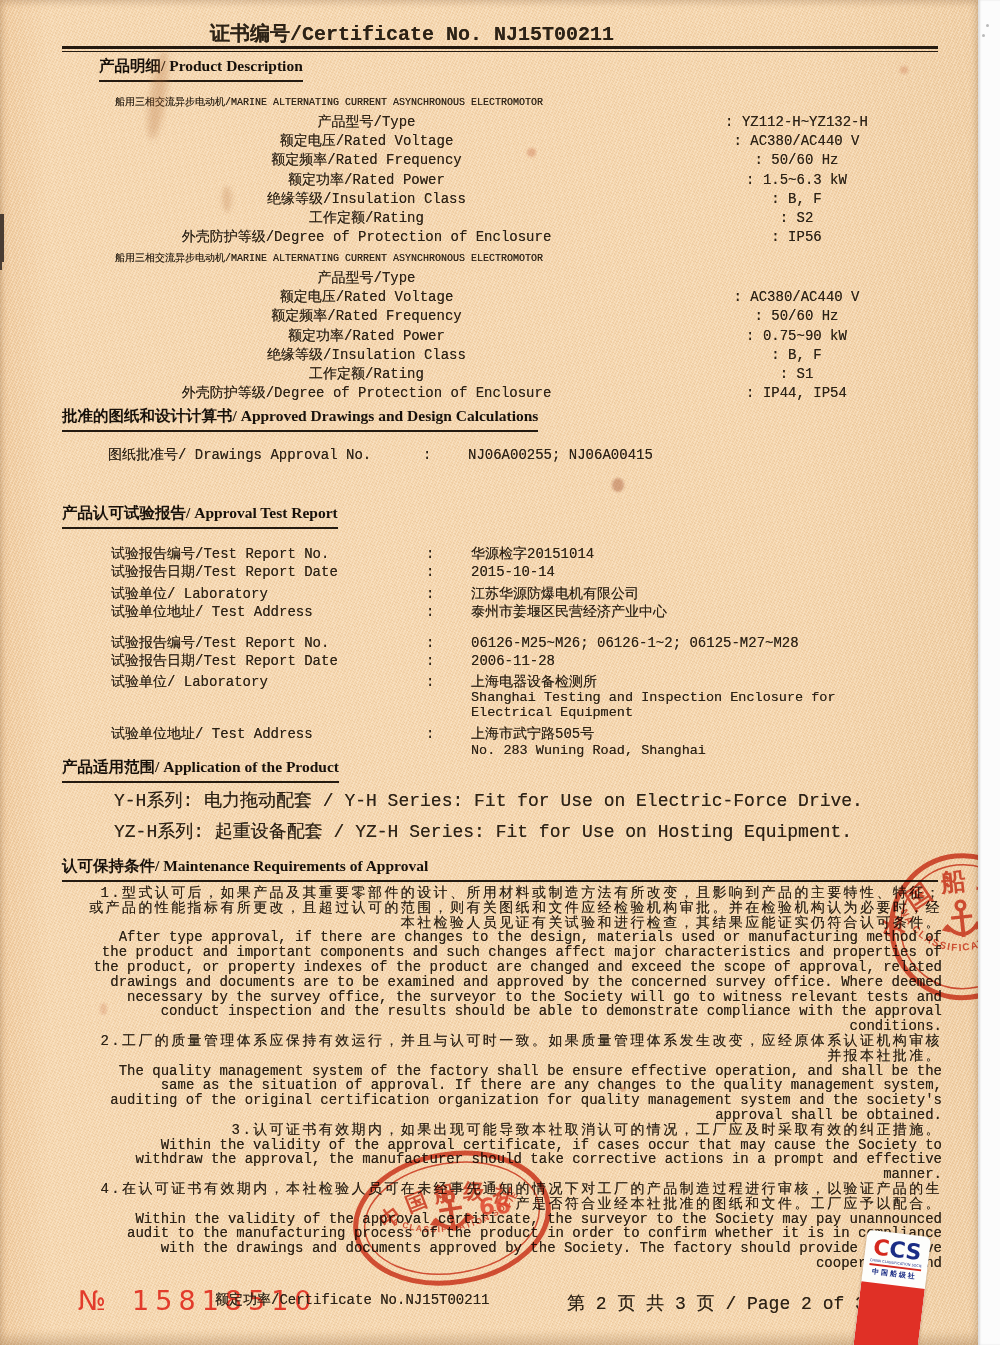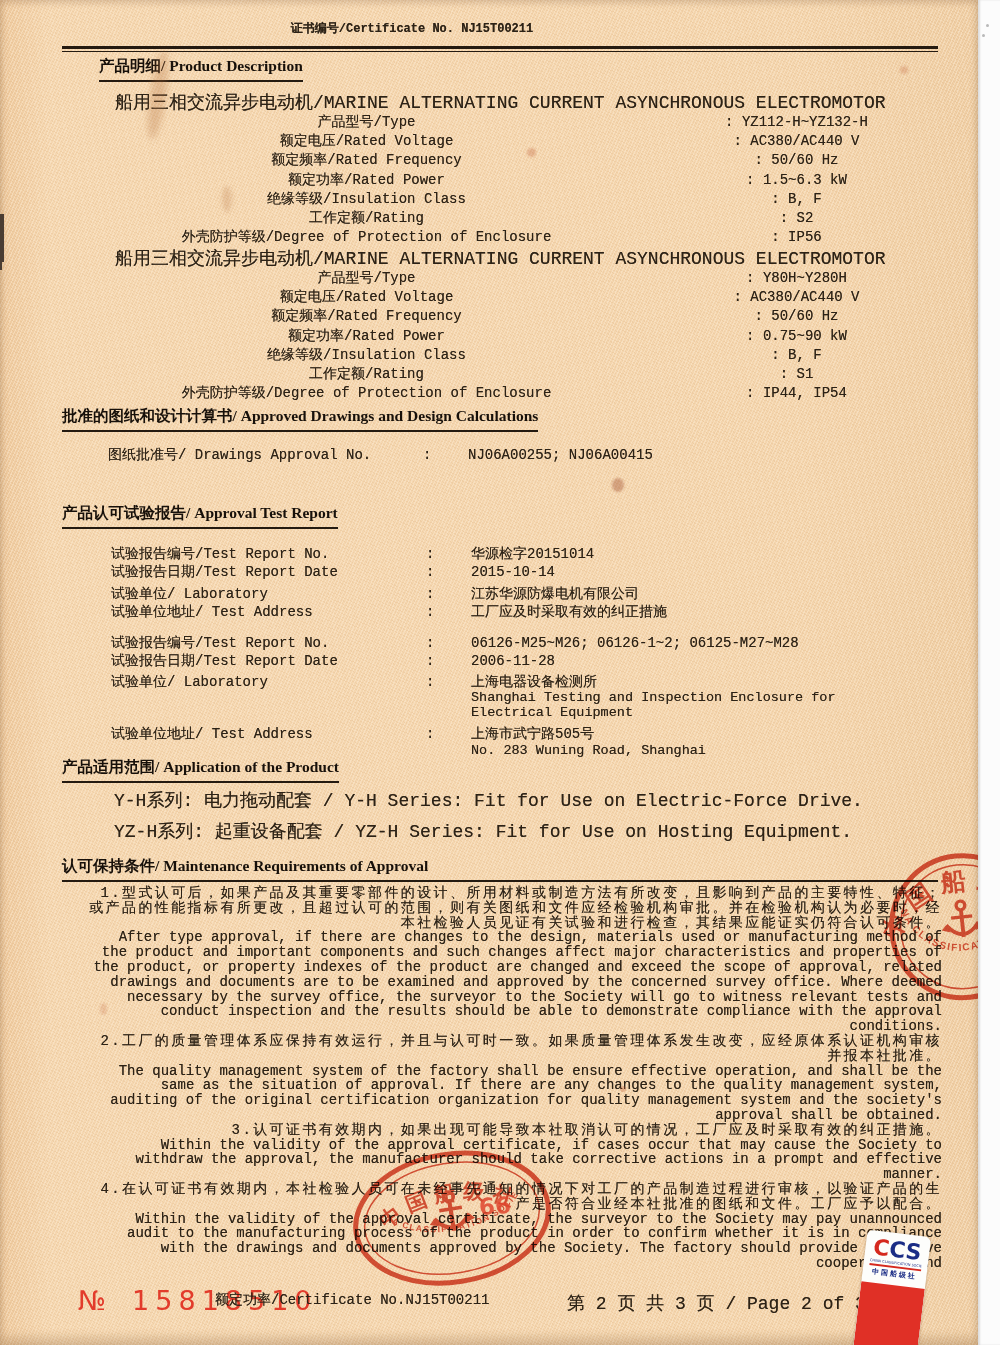--- a/index.html
+++ b/index.html
@@ -6,29 +6,29 @@
   .page{position:relative;width:1000px;height:1345px;overflow:hidden;background:#fbfbfb;
         font-family:"Liberation Mono","DejaVu Sans Mono",monospace;color:#2c2216;}
   .paper{position:absolute;left:0;top:0;width:978px;height:1345px;
     background:
       repeating-linear-gradient(115deg, rgba(255,241,221,.38) 0 1px, rgba(0,0,0,0) 1px 3px),
       repeating-linear-gradient(25deg, rgba(203,148,92,.13) 0 1px, rgba(0,0,0,0) 1px 3px),
       linear-gradient(90deg,#eec99d 0,#f5d7b0 5%,#f4d5ad 82%,#efcea4 100%);
     box-shadow:inset 0 3px 6px rgba(90,50,20,.18), inset 0 -8px 10px rgba(110,70,30,.20);}
   .abs{position:absolute;}
   .ink{color:#2c2216;text-shadow:0 0 .5px rgba(44,34,22,.65);}
-  .cert-header{left:0;top:20px;width:824px;text-align:center;font-size:12px;font-weight:700;}
+  .cert-header{left:0;top:20px;width:824px;text-align:center;font-size:20px;font-weight:700;}
   .rule{left:62px;width:876px;background:#241a10;}
   .rule-a{top:46px;height:3px;}
   .rule-b{top:51px;height:1px;}
   .sec-title{display:inline-block;font-family:"Liberation Serif","DejaVu Serif",serif;
      font-weight:700;font-size:15.5px;color:#17100a;border-bottom:2.5px solid #241a10;
      padding-bottom:3px;white-space:nowrap;}
   .pblock{left:115px;width:860px;}
-  .pheading{line-height:20px;font-size:18px;white-space:nowrap;}
+  .pheading{line-height:20px;font-size:10px;white-space:nowrap;}
   .prow{display:grid;grid-template-columns:503px auto;line-height:19.2px;font-size:14px;white-space:nowrap;text-align:center;}
   .trow{display:grid;grid-template-columns:315px 45px auto;font-size:14px;line-height:18.4px;}
   .trow .extra{font-size:13.5px;line-height:14.6px;white-space:nowrap;}
   .para-zh{font-size:14px;letter-spacing:2.4px;line-height:14.8px;}
   .para-en{font-size:14px;letter-spacing:0;line-height:14.8px;}
   .serial{left:78px;top:1285px;color:#e23b2b;white-space:nowrap;font-family:"DejaVu Sans","Liberation Sans",sans-serif;}
   .serial .no{font-size:27px;font-weight:400;}
   .serial .digits{font-size:27px;letter-spacing:6px;margin-left:26px;}
   .stamp{mix-blend-mode:multiply;opacity:.88;}
   .white-strip{left:978px;top:0;width:22px;height:1345px;background:#fcfcfc;z-index:10;
@@ -88,21 +88,20 @@
     <div class="prow">
           <span>外壳防护等级/Degree of Protection of Enclosure</span>
           <span>: IP56</span>
         </div>
   </div>
 
   <div class="abs pblock ink" style="top:249px;">
     <div class="pheading">船用三相交流异步电动机/MARINE ALTERNATING CURRENT ASYNCHRONOUS ELECTROMOTOR</div>
     <div class="prow">
           <span>产品型号/Type</span>
-          <span>: Y80H~Y280H</span>
         </div>
     <div class="prow">
           <span>额定电压/Rated Voltage</span>
           <span>: AC380/AC440 V</span>
         </div>
     <div class="prow">
           <span>额定频率/Rated Frequency</span>
           <span>: 50/60 Hz</span>
         </div>
     <div class="prow">
@@ -148,21 +147,21 @@
           <span>2015-10-14</span>
         </div>
     <div class="trow" style="margin-top:3px;">
           <span>试验单位/ Laboratory</span>
           <span>:</span>
           <span>江苏华源防爆电机有限公司</span>
         </div>
     <div class="trow">
           <span>试验单位地址/ Test Address</span>
           <span>:</span>
-          <span>工厂应及时采取有效的纠正措施</span>
+          <span>泰州市姜堰区民营经济产业中心</span>
         </div>
   </div>
 
   <div class="abs ink" style="left:111px;top:634px;width:862px;">
     <div class="trow">
           <span>试验报告编号/Test Report No.</span>
           <span>:</span>
           <span>06126-M25~M26; 06126-1~2; 06125-M27~M28</span>
         </div>
     <div class="trow">

